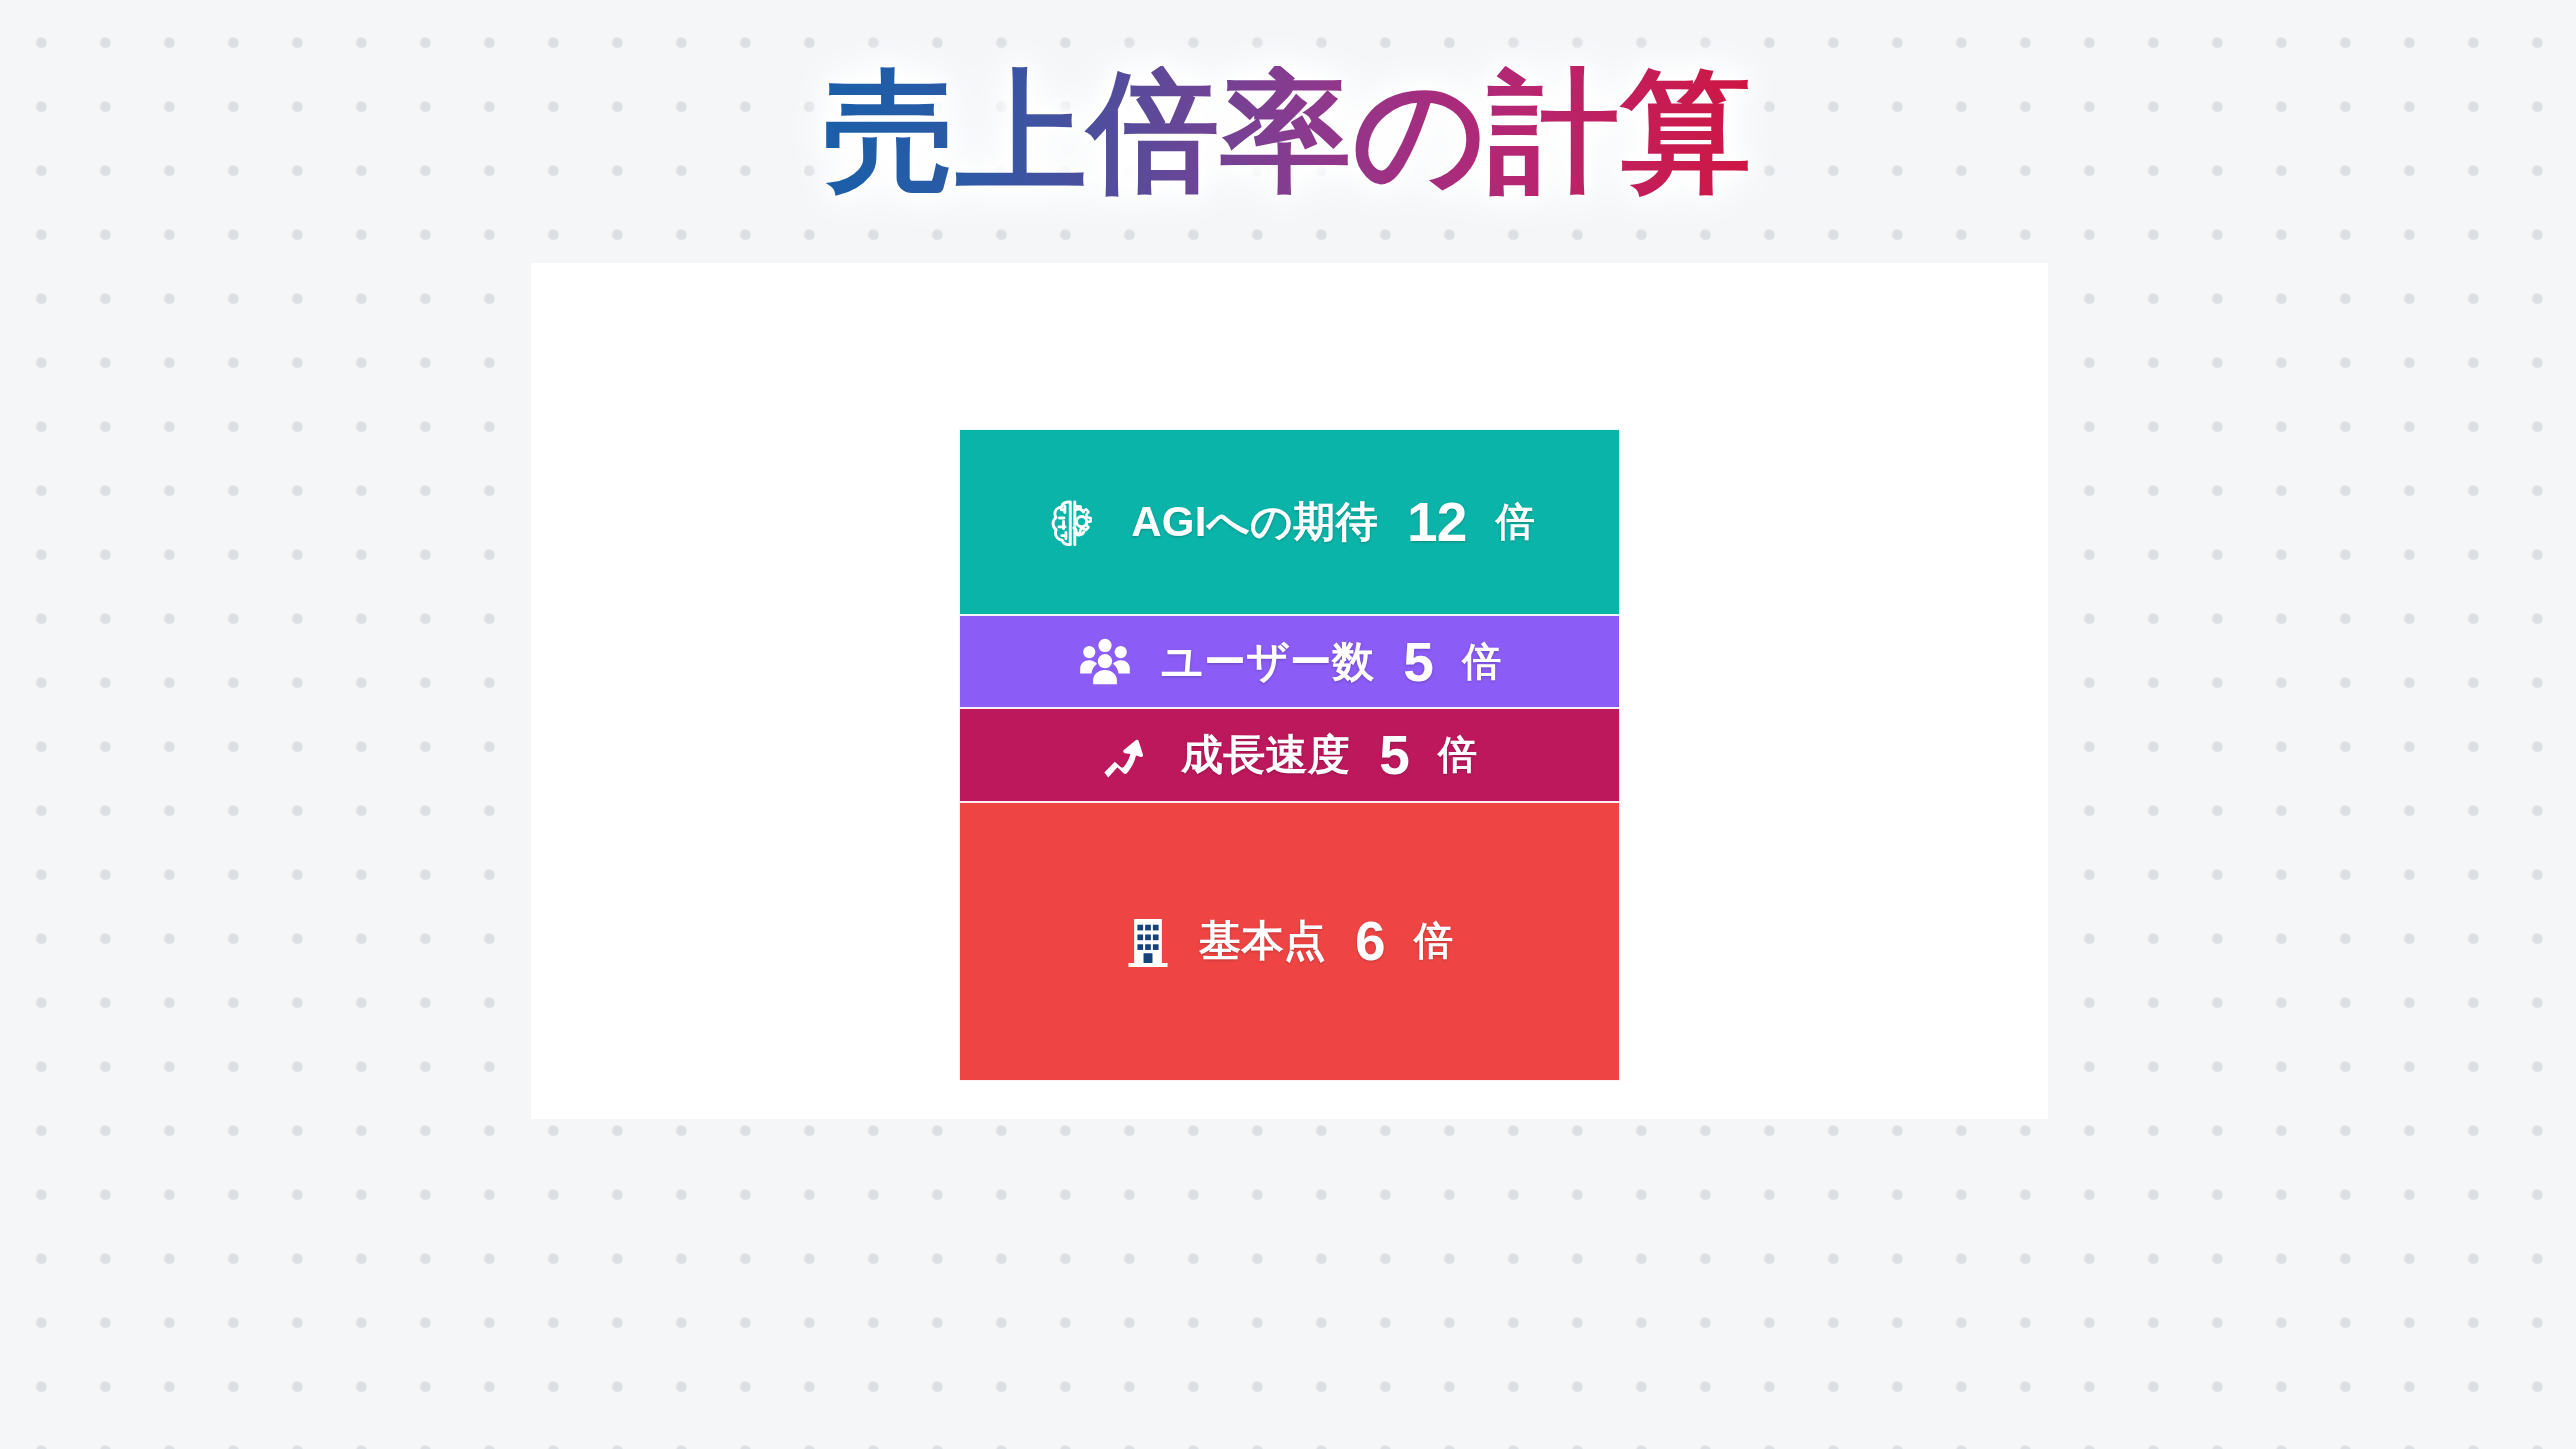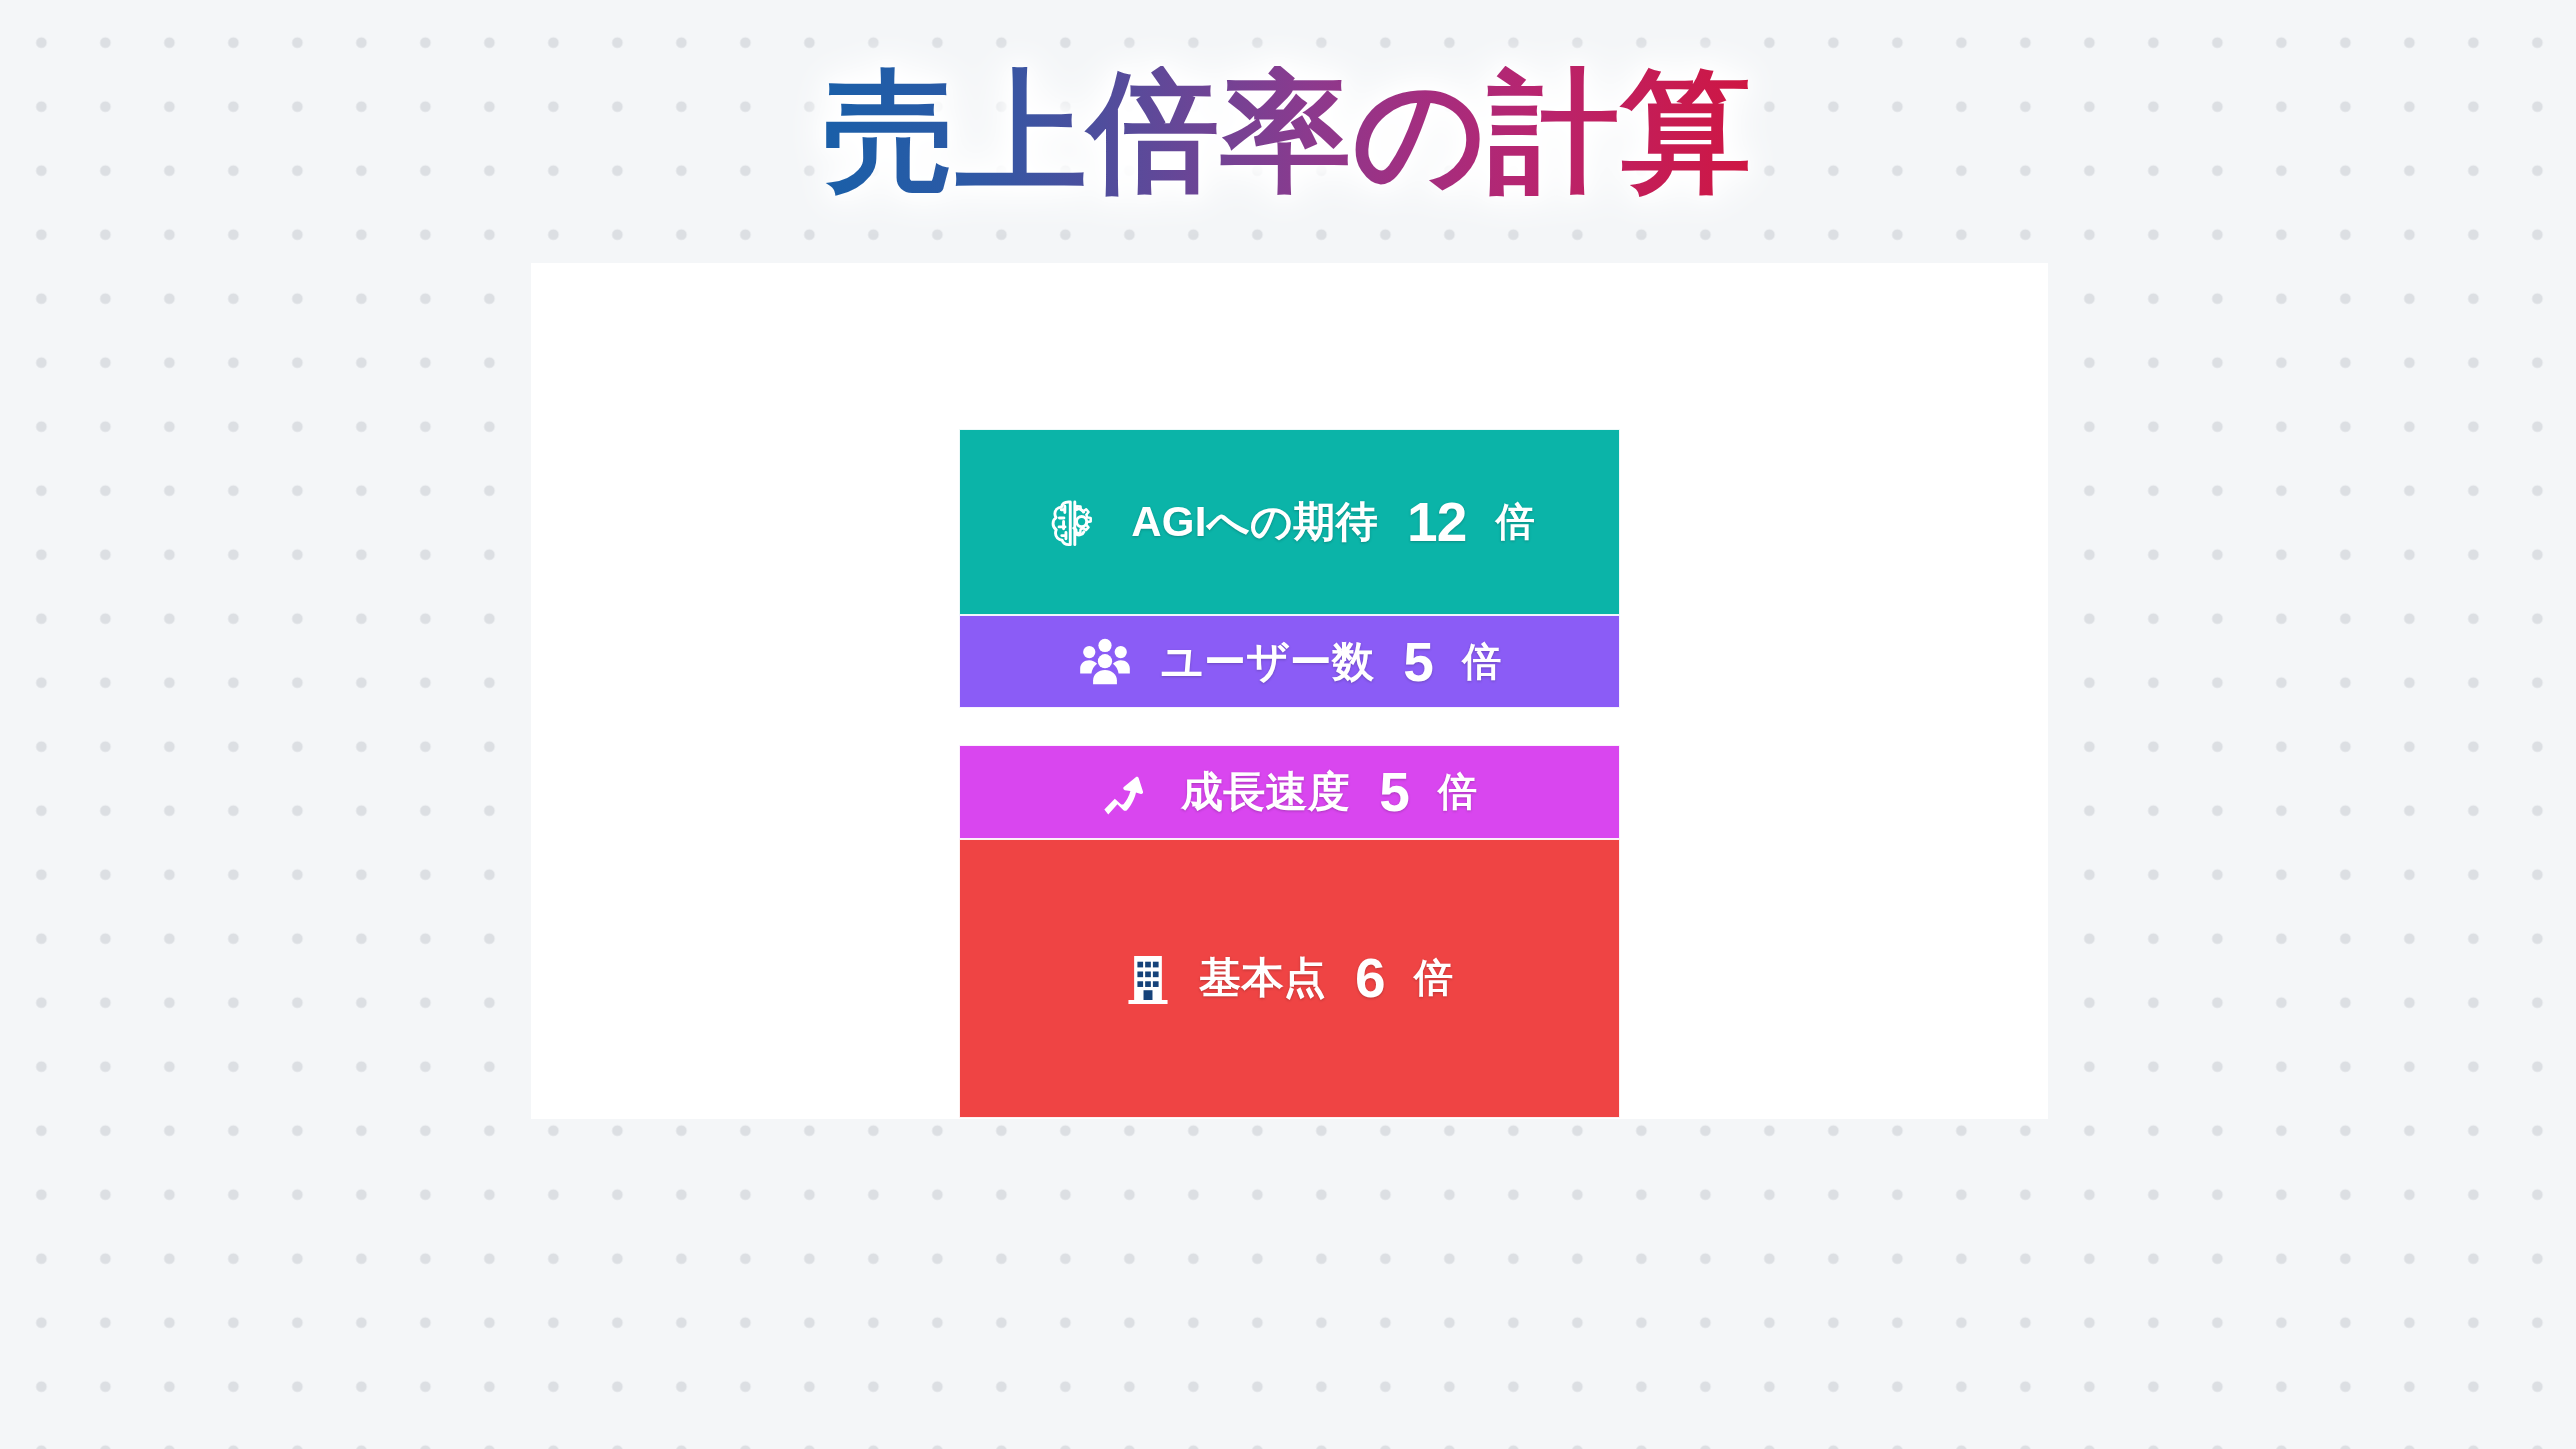--- a/index.html
+++ b/index.html
@@ -98,21 +98,21 @@
             <circle cx="32" cy="28" r="8.6"></circle>
             <path d="M32 38.6c-8 0-14.4 5.4-14.4 12.6V56h28.8v-4.8c0-7.2-6.4-12.6-14.4-12.6z"></path>
           </svg>
         </span>
         <span class="seg-label">ユーザー数</span>
         <span class="seg-value">5</span>
         <span class="seg-unit">倍</span>
       </div>
     </div>
 
-    <div class="bar-seg" style="background: #d946ef; flex: 0 0 14.2857%; margin-top: 37px;">
+    <div class="bar-seg" style="background: #be185d; flex: 0 0 14.2857%;">
       <div class="seg-inner">
         <span class="seg-icon">
           <svg width="50" height="50" viewBox="0 0 64 64" fill="#ffffff">
             <path d="M3 54.5l13.4-13.8 7.4 6.6c1.3 1.2 3.2 1 4.3-.3 3.1-3.9 6.6-9.6 8.3-16.3l-7.2-1.1c-1.9-.3-2.7-2.6-1.3-3.9L43.2 13c1.2-1.1 3.2-.6 3.7 1l5.6 17.6c.5 1.7-1.1 3.3-2.8 2.8l-6.2-1.9c-2 9.5-7 17.3-11.4 22.5-1.2 1.4-3.3 1.5-4.6.2l-7.8-7.6L8 60.8z"></path>
           </svg>
         </span>
         <span class="seg-label">成長速度</span>
         <span class="seg-value">5</span>
         <span class="seg-unit">倍</span>
       </div>

